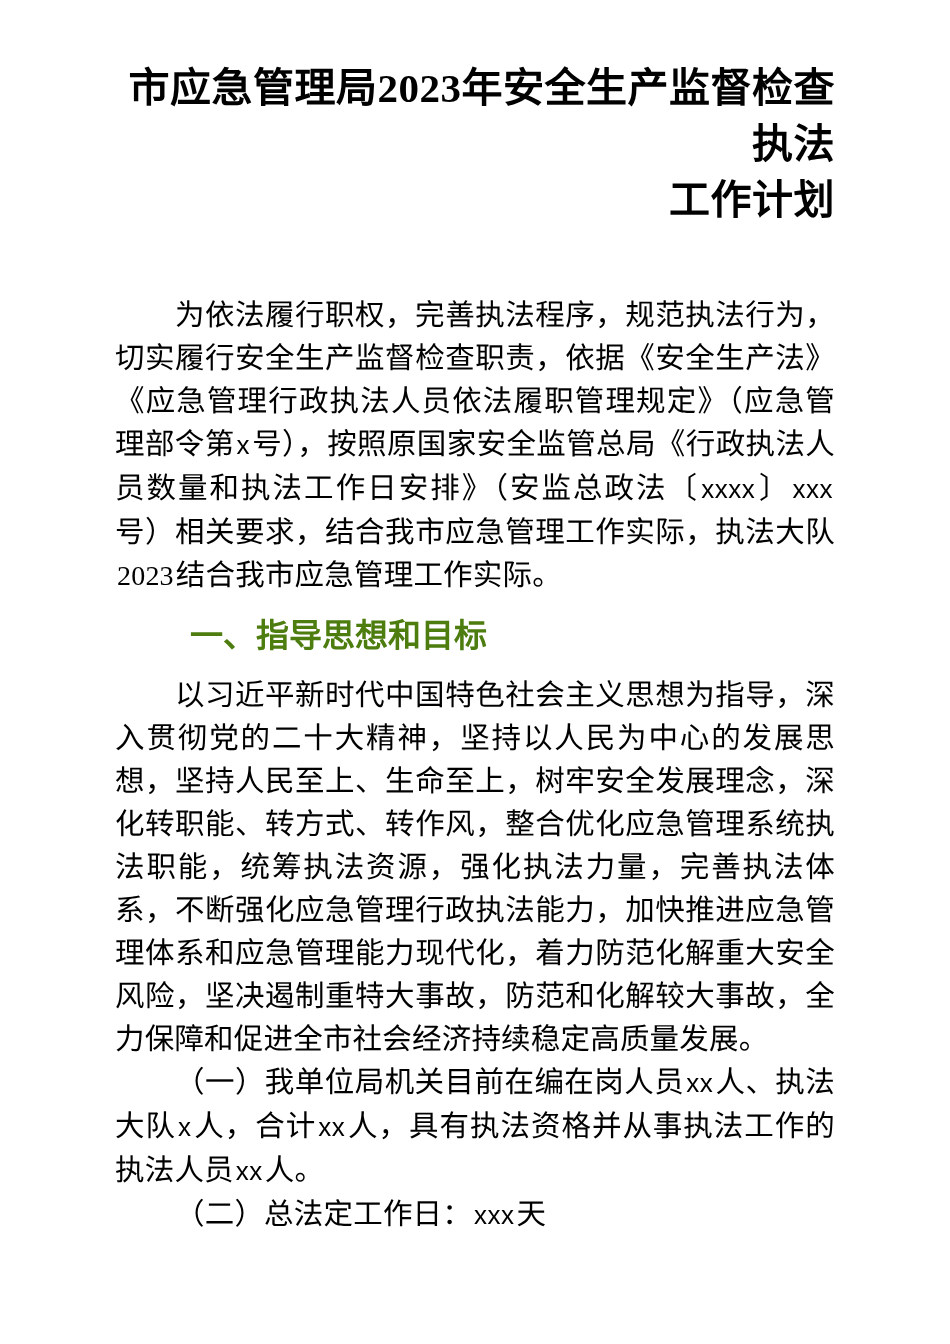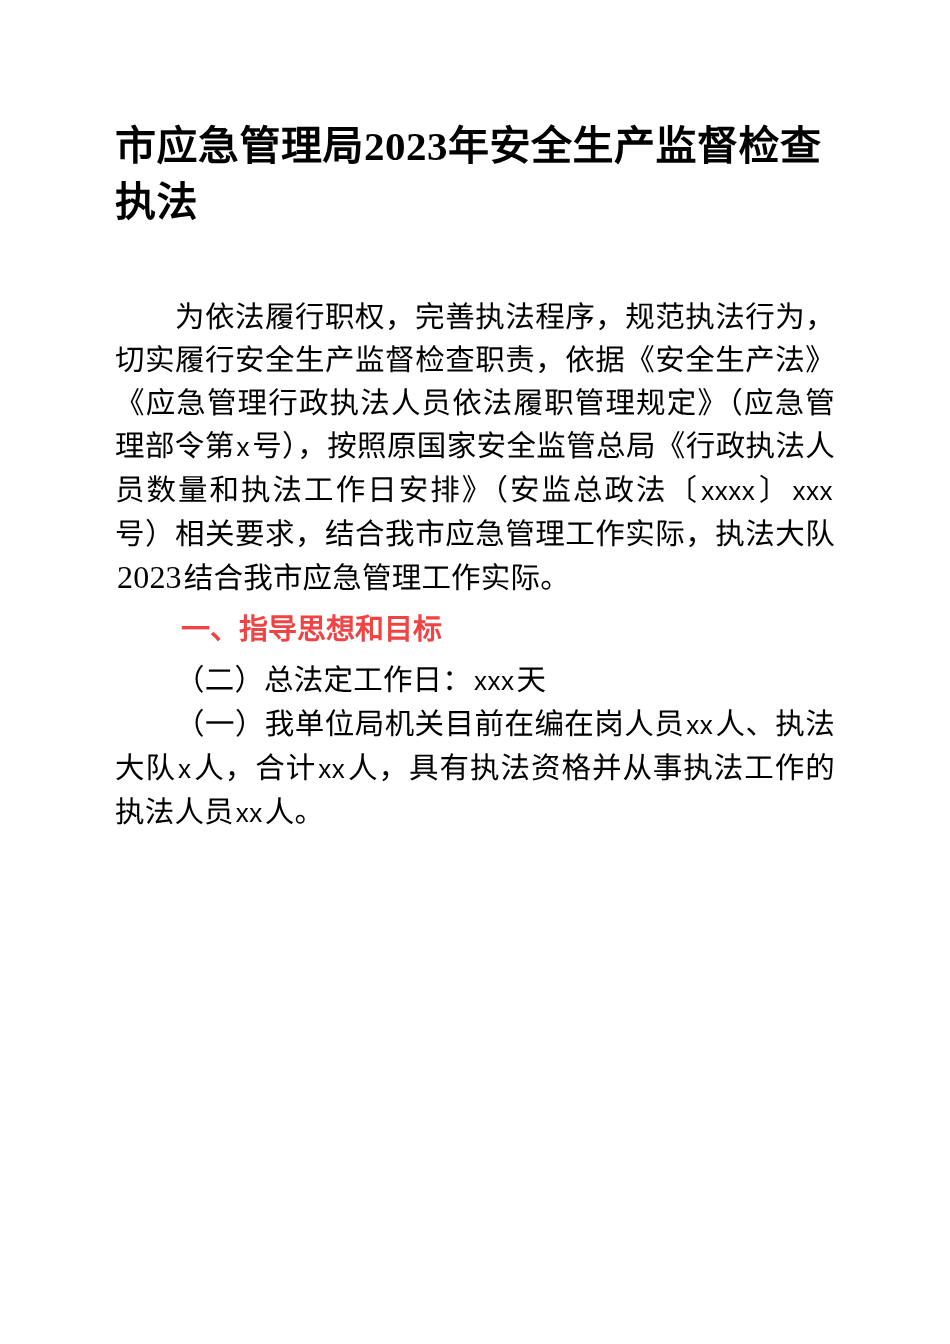--- a/index.html
+++ b/index.html
@@ -25,40 +25,40 @@
     top: 0;
     width: 720px;
   }
 
   
   .doc-title {
     font-family: "Liberation Serif", "DejaVu Serif", serif;
     font-weight: bold;
     font-size: 41px;
     line-height: 56px;
-    text-align: left;
+    text-align: right;
     color: #000000;
     margin: 0;
-    padding-top: 118px;
+    padding-top: 60px;
     letter-spacing: 0.5px;
     white-space: normal;
   }
 
   .title-line {
     display: block;
   }
 
   
   .section-heading {
     font-family: "Liberation Sans", "DejaVu Sans", sans-serif;
     font-weight: bold;
-    font-size: 29px;
+    font-size: 33px;
     line-height: 43px;
-    color: #ef4444;
-    margin: 8px;
+    color: #4d7c0f;
+    margin: 17px;
     text-indent: 58px;
     letter-spacing: 0px;
   }
 
   
   .para {
     font-family: "Liberation Serif", "DejaVu Serif", serif;
     font-size: 29.5px;
     line-height: 43px;
     color: #000000;
@@ -76,38 +76,40 @@
 
   .para .lat {
     font-family: "Liberation Sans", "DejaVu Sans", sans-serif;
     font-size: 26px;
     padding: 0 2px;
     letter-spacing: 0.5px;
   }
 
   .para .num {
     font-family: "Liberation Serif", "DejaVu Serif", serif;
-    font-size: 32px;
+    font-size: 28px;
     padding: 0 2px;
   }
 </style>
 </head>
 <body>
 
 <div class="page">
   <div class="doc-body">
 
     <h1 class="doc-title">
       <span class="title-line">市应急管理局2023年安全生产监督检查执法</span>
+      <span class="title-line">工作计划</span>
     </h1>
 
     <p class="para para-lead"><span>为依法履行职权，完善执法程序，规范执法行为，切实履行安全生产监督检查职责，依据《安全生产法》《应急管理行政执法人员依法履职管理规定》（应急管理部令第</span><span class="lat">x</span><span>号），按照原国家安全监管总局《行政执法人员数量和执法工作日安排》（安监总政法〔</span><span class="lat">xxxx</span><span>〕</span><span class="lat">xxx</span><span>号）相关要求，结合我市应急管理工作实际，执法大队</span><span class="num">2023</span><span>结合我市应急管理工作实际。</span></p>
 
     <h2 class="section-heading">一、指导思想和目标</h2>
 
+    <p class="para">以习近平新时代中国特色社会主义思想为指导，深入贯彻党的二十大精神，坚持以人民为中心的发展思想，坚持人民至上、生命至上，树牢安全发展理念，深化转职能、转方式、转作风，整合优化应急管理系统执法职能，统筹执法资源，强化执法力量，完善执法体系，不断强化应急管理行政执法能力，加快推进应急管理体系和应急管理能力现代化，着力防范化解重大安全风险，坚决遏制重特大事故，防范和化解较大事故，全力保障和促进全市社会经济持续稳定高质量发展。</p>
 
 
+    <p class="para"><span>（一）我单位局机关目前在编在岗人员</span><span class="lat">xx</span><span>人、执法大队</span><span class="lat">x</span><span>人，合计</span><span class="lat">xx</span><span>人，具有执法资格并从事执法工作的执法人员</span><span class="lat">xx</span><span>人。</span></p>
+
     <p class="para"><span>（二）总法定工作日：</span><span class="lat">xxx</span><span>天</span></p>
-
-    <p class="para"><span>（一）我单位局机关目前在编在岗人员</span><span class="lat">xx</span><span>人、执法大队</span><span class="lat">x</span><span>人，合计</span><span class="lat">xx</span><span>人，具有执法资格并从事执法工作的执法人员</span><span class="lat">xx</span><span>人。</span></p>
 
   </div>
 </div>
 
 </body></html>

